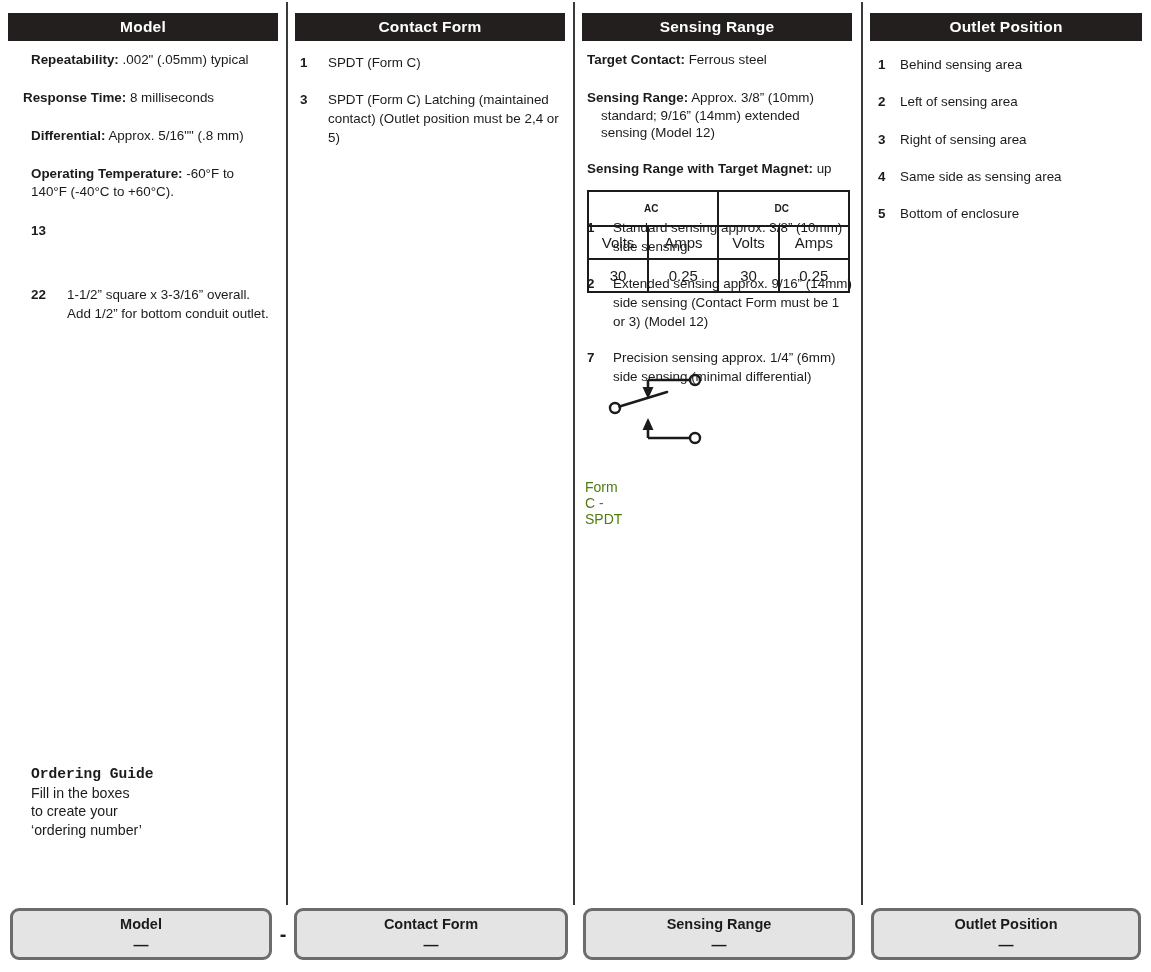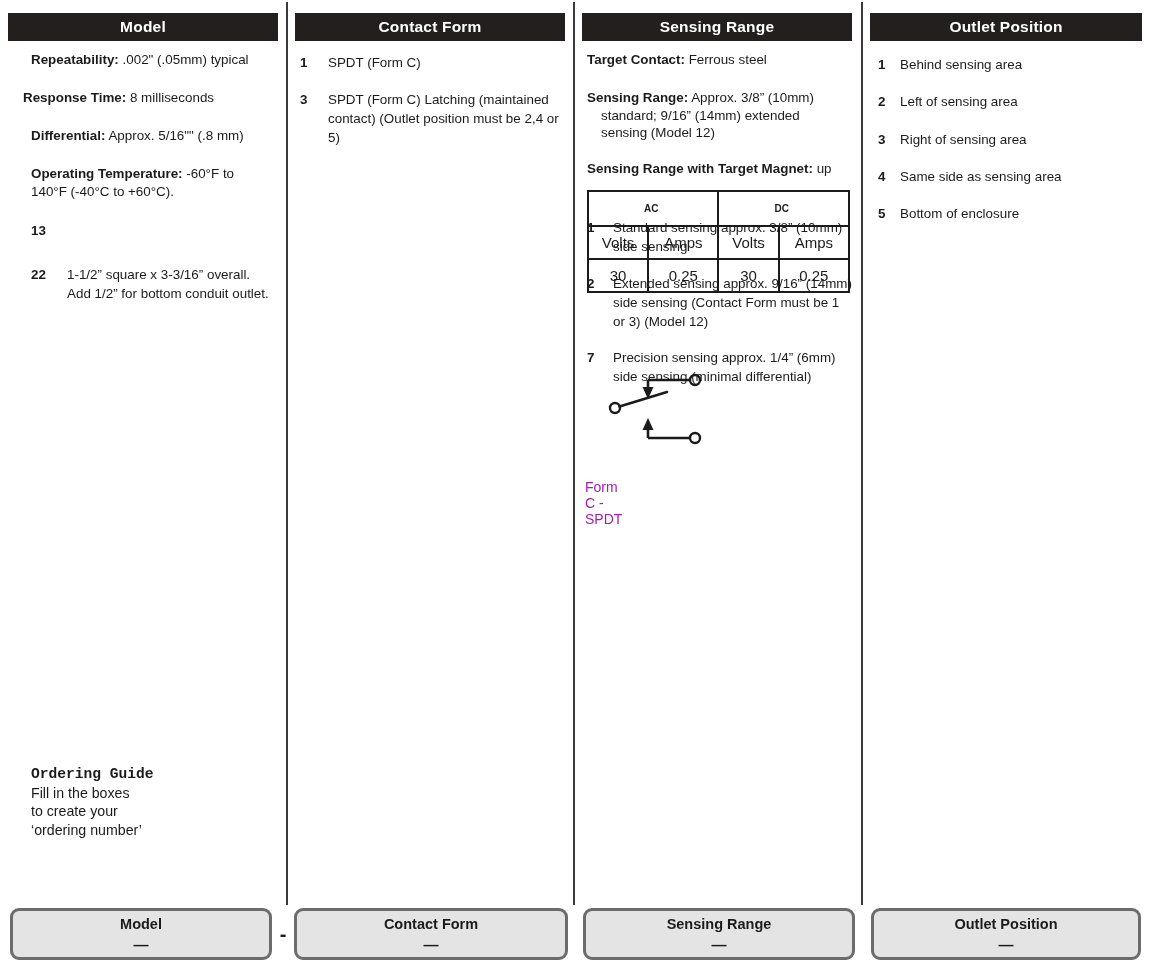--- a/index.html
+++ b/index.html
@@ -120,21 +120,21 @@
     left: 318px;
     top: 368px;
     width: 120px;
     height: 82px;
   }
   .schem-caption {
     position: absolute;
     left: 298px;
     top: 479px;
     font-size: 14px;
-    color: #a21caf;
+    color: #4d7c0f;
   }
 
   
   .ordering-note {
     position: absolute;
     left: 31px;
     top: 765px;
     font-size: 14.2px;
     line-height: 18.5px;
   }
@@ -213,21 +213,21 @@
 
       <div class="para" style="left:31px; top:120px; width:232px;">
         <b>Operating Temperature:</b><span> -60°F to</span>
         <span>140°F (-40°C to +60°C).</span>
       </div>
 
       <div class="numrow" style="left:31px; top:176px; width:238px;">
         <span class="n" style="width:36px;">13</span>
       </div>
 
-      <div class="numrow" style="left:31px; top:220px; width:238px;">
+      <div class="numrow" style="left:31px; top:240px; width:238px;">
         <span class="n" style="width:36px;">22</span>
         <span class="t">1-1/2” square x 3-3/16” overall. Add 1/2” for bottom conduit outlet.</span>
       </div>
 
     </div>
 
     <div class="ordering-note">
       <div class="ttl">Ordering Guide</div>
       <div>Fill in the boxes</div>
       <div>to create your</div>

